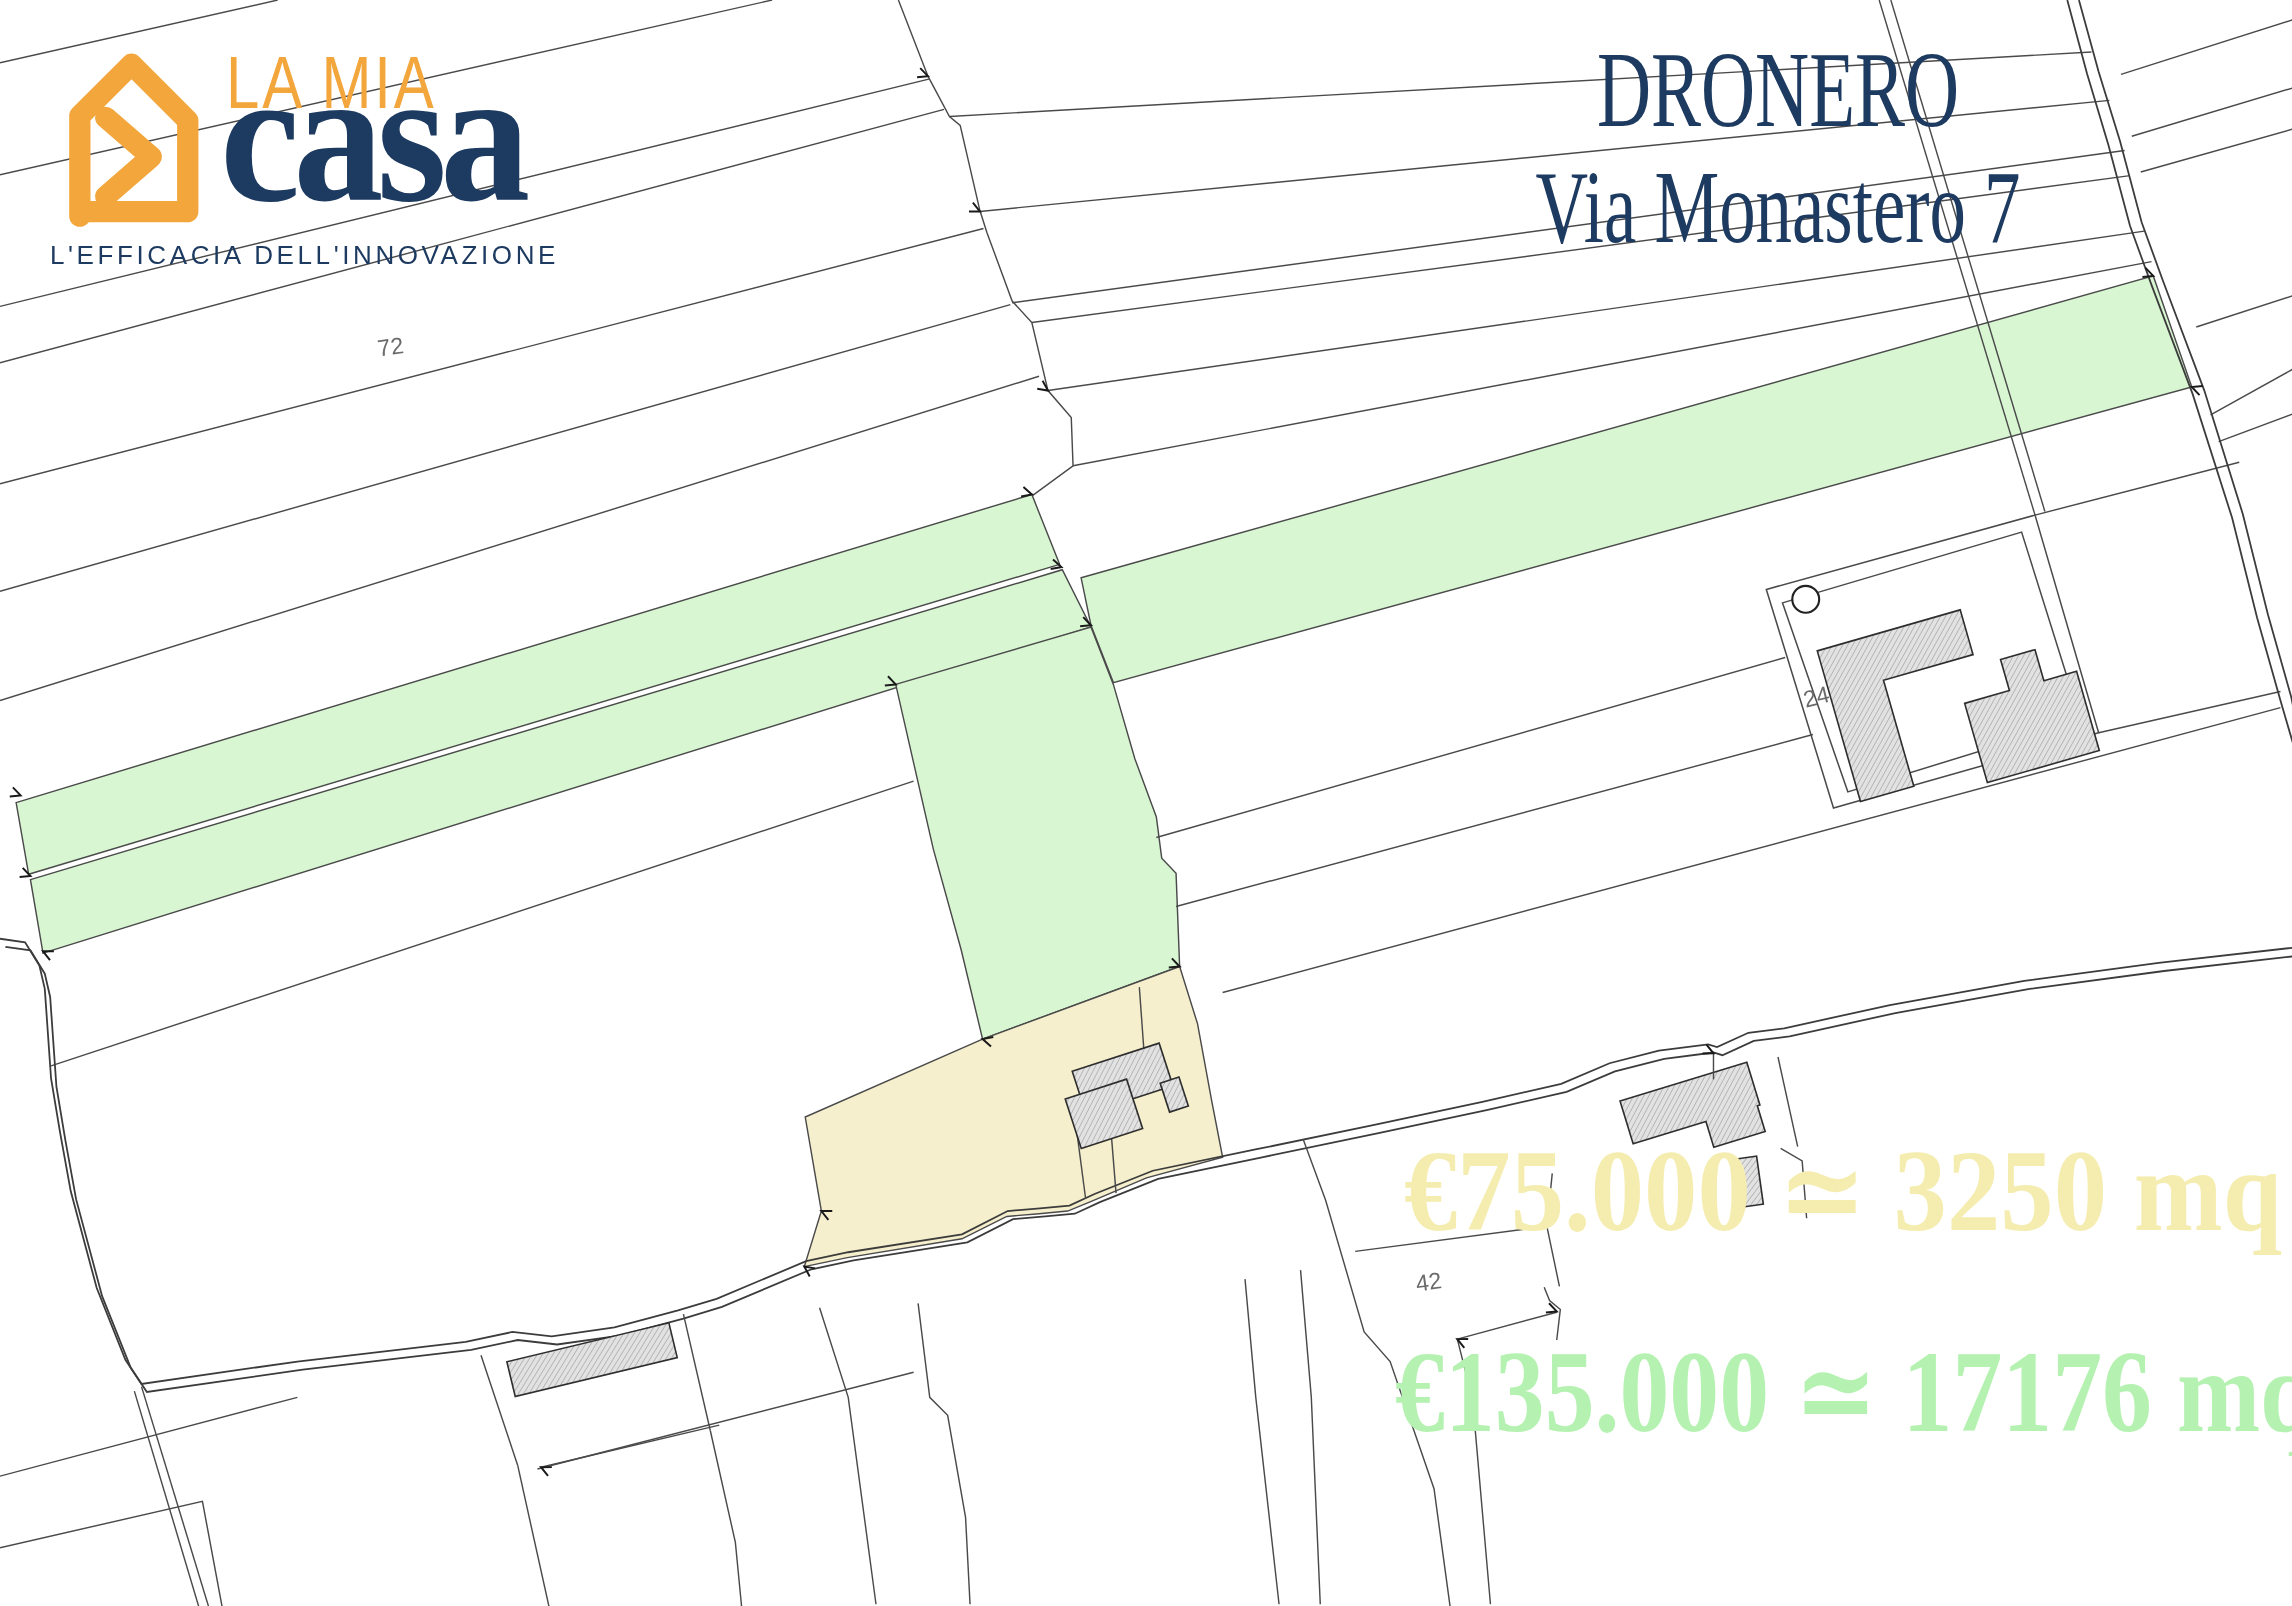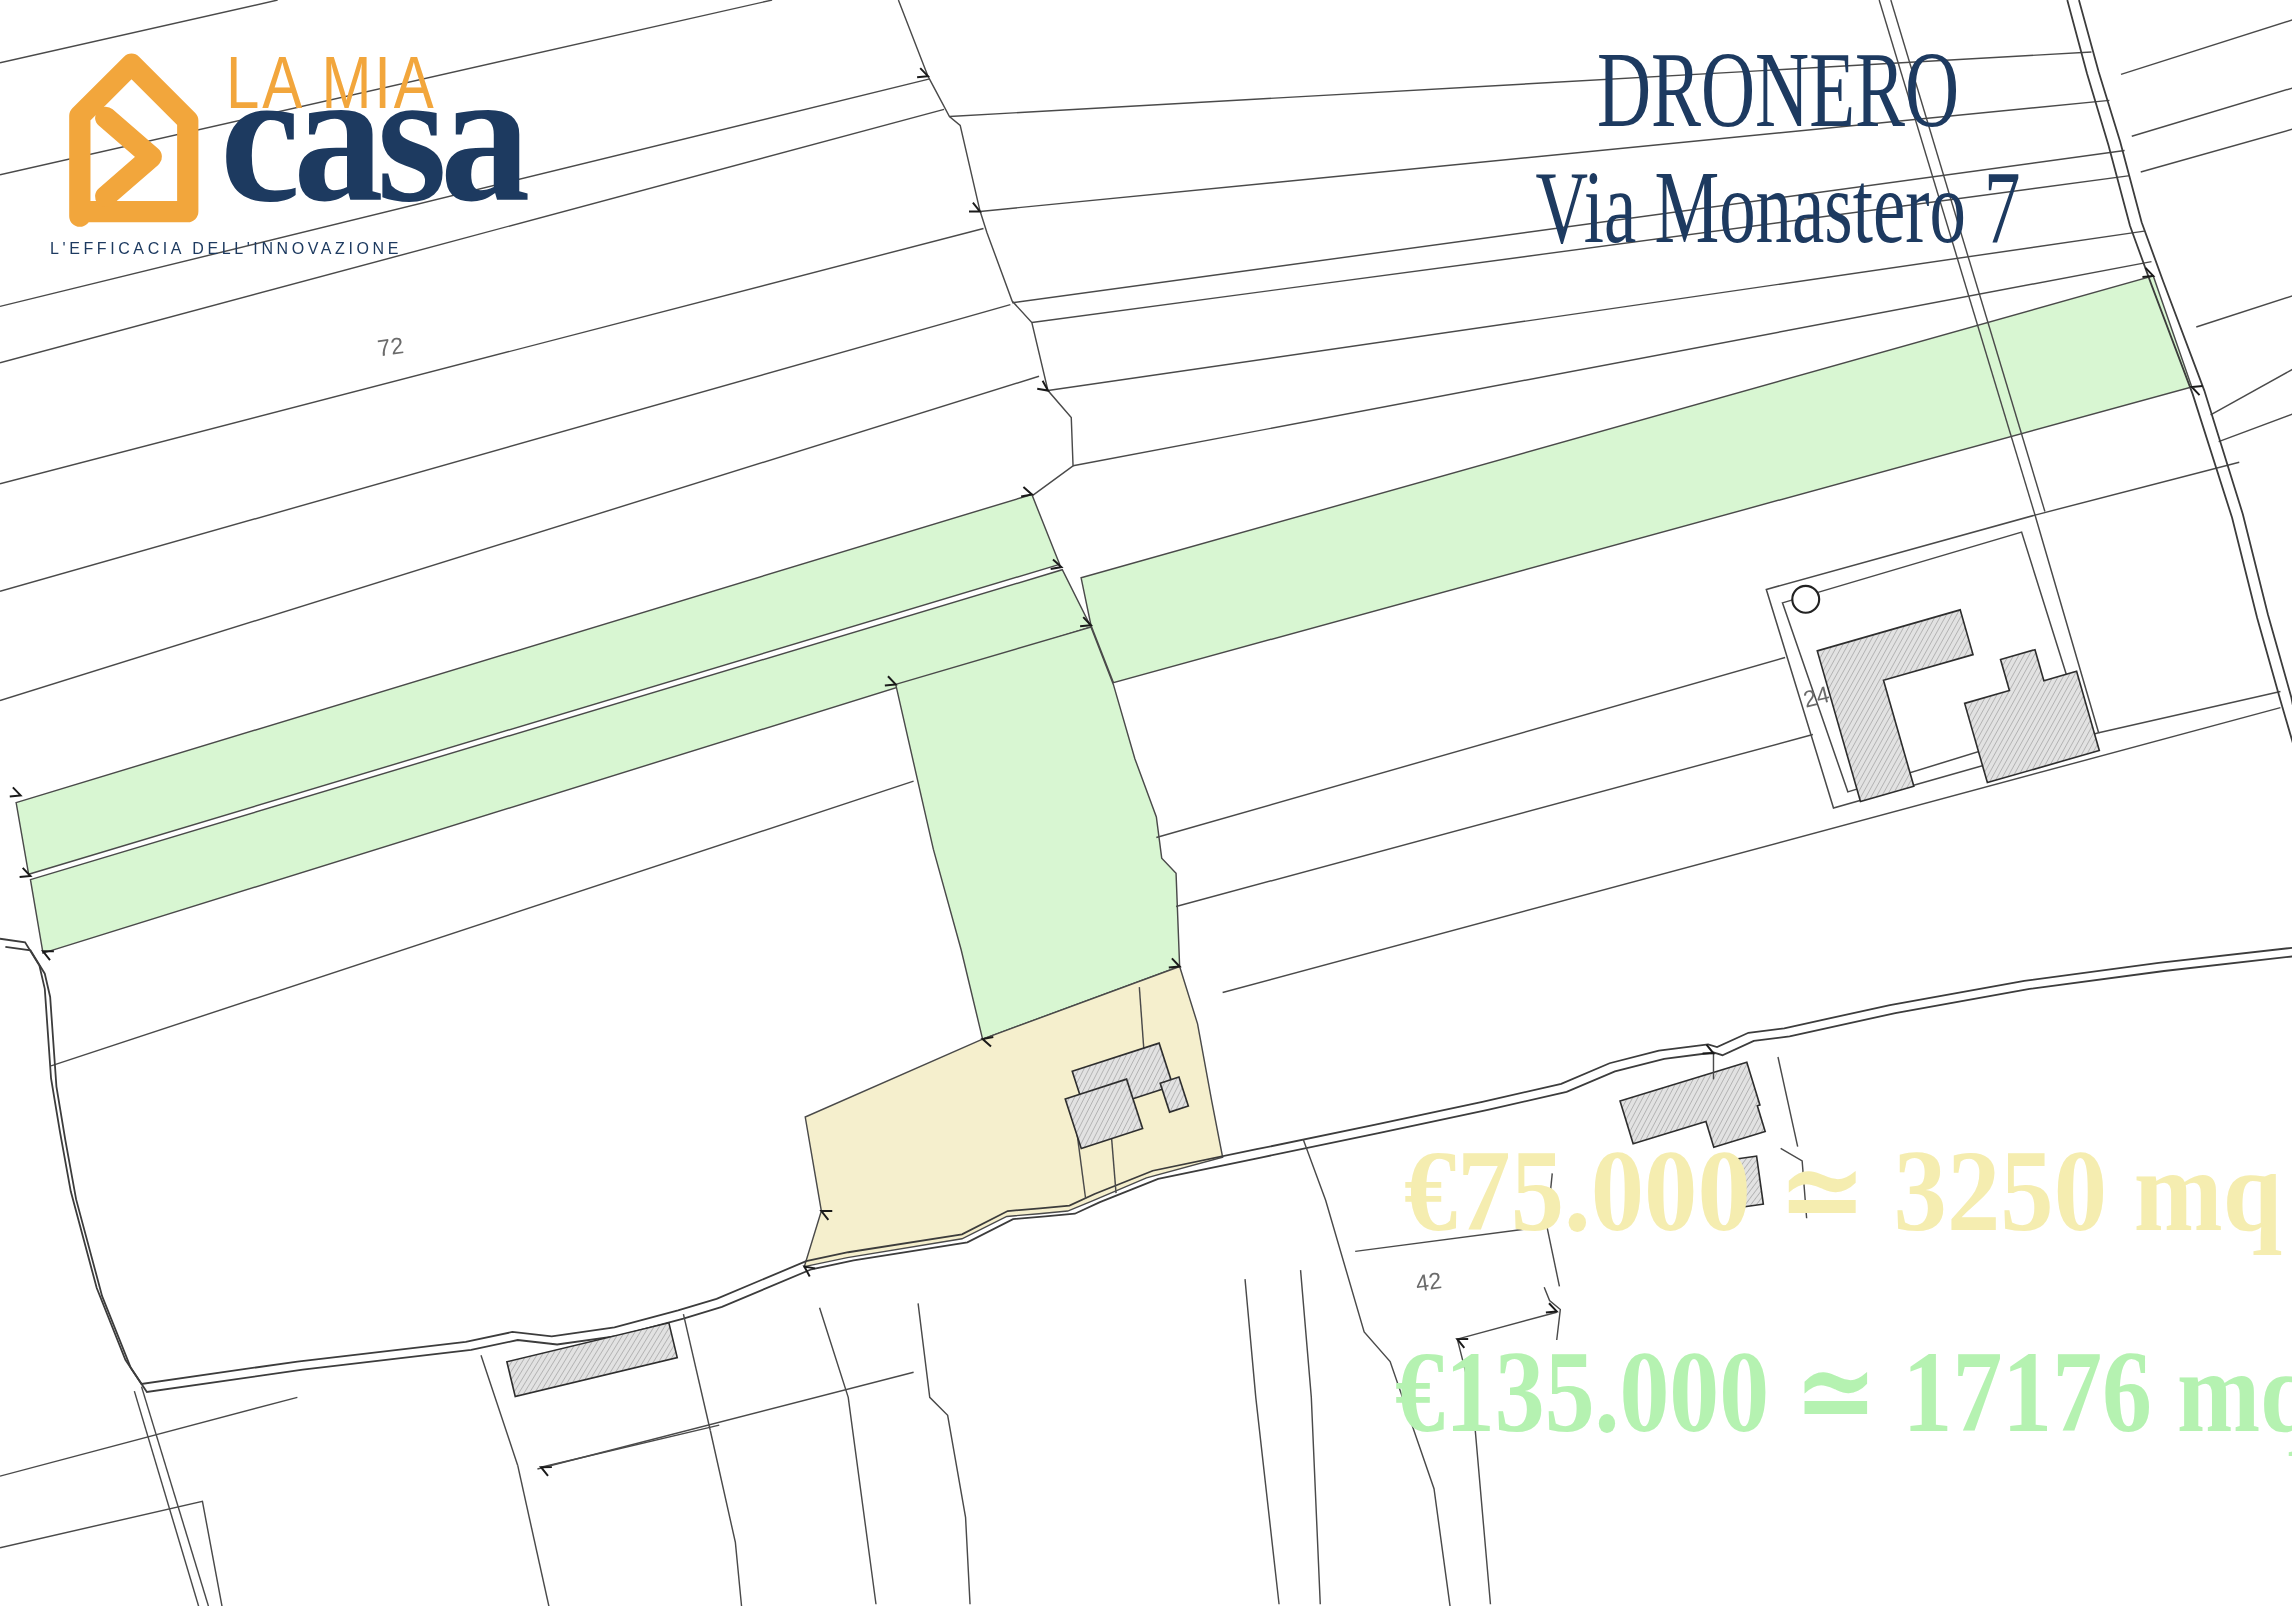--- a/index.html
+++ b/index.html
@@ -13,21 +13,21 @@
   .bld{fill:url(#hatch);stroke:#2e2e2e;stroke-width:1.8;}
   .box{fill:none;stroke:#4a4a4a;stroke-width:1.7;}
   .lbl{fill:#6b6b6b;font-family:"Liberation Sans","DejaVu Sans",sans-serif;font-size:26px;}
   
   .logo{position:absolute;left:0;top:0;}
   .brand-top{position:absolute;left:226px;top:39px;color:#F2A63C;font-size:75px;
              letter-spacing:3.6px;transform:scaleX(0.80);transform-origin:left top;white-space:nowrap;}
   .brand-main{position:absolute;left:220px;top:41px;color:#1D3A60;font-size:190px;line-height:1;
               font-family:"Liberation Serif","DejaVu Serif",serif;font-weight:bold;
               letter-spacing:-7.2px;transform:scaleX(0.95);transform-origin:left top;}
-  .brand-tagline{position:absolute;left:50px;top:240px;color:#1D3A60;font-size:16px;
+  .brand-tagline{position:absolute;left:50px;top:240px;color:#1D3A60;font-size:26px;
                  letter-spacing:3.6px;white-space:nowrap;}
   
   .title{position:absolute;left:1375px;top:34px;width:806px;text-align:center;color:#1D3A60;
          font-family:"Liberation Serif","DejaVu Serif",serif;transform:scaleX(0.70);
          transform-origin:center top;white-space:nowrap;}
   .title-line1{font-size:107px;line-height:1.06;}
   .title-line2{font-size:104px;line-height:1.15;}
   
   .price{position:absolute;font-family:"Liberation Serif","DejaVu Serif",serif;font-weight:bold;
          white-space:nowrap;transform-origin:left top;}

